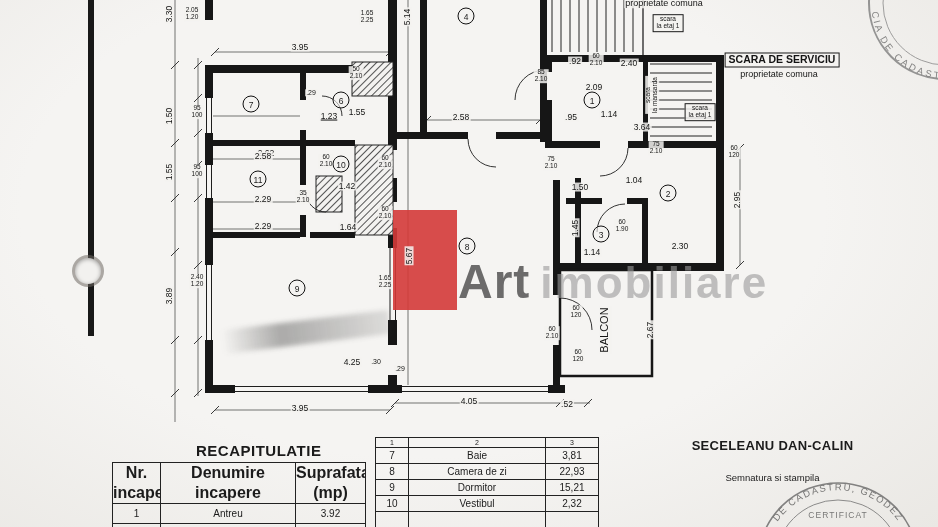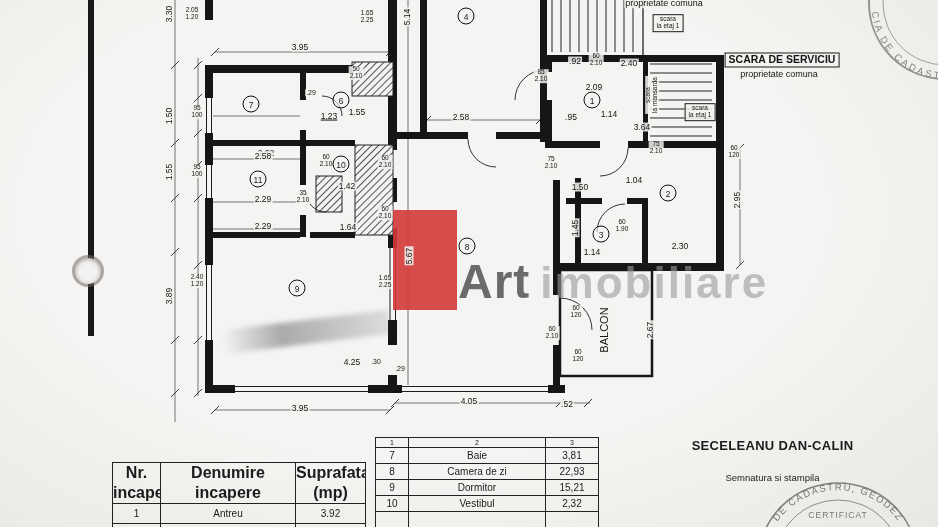--- a/index.html
+++ b/index.html
@@ -267,20 +267,21 @@
       <div class="room-circle" style="left: 341px; top: 164px; transform: translate(-50%, -50%);">10</div>
       <div class="room-circle" style="left: 668px; top: 193px; transform: translate(-50%, -50%);">2</div>
       <div class="room-circle" style="left: 601px; top: 234px; transform: translate(-50%, -50%);">3</div>
       <div class="room-circle" style="left: 467px; top: 246px; transform: translate(-50%, -50%);">8</div>
       <div class="room-circle" style="left: 297px; top: 288px; transform: translate(-50%, -50%);">9</div>
     </div>
 
   <div class="edge-line"></div>
   <div class="hole"></div>
 
+  <div class="recap-title">RECAPITULATIE</div>
 
   <table class="doc t-main">
     <colgroup>
         <col style="width:48px">
         <col style="width:135px">
         <col style="width:70px">
       </colgroup>
     <thead>
       <tr>
         <th>Nr.

